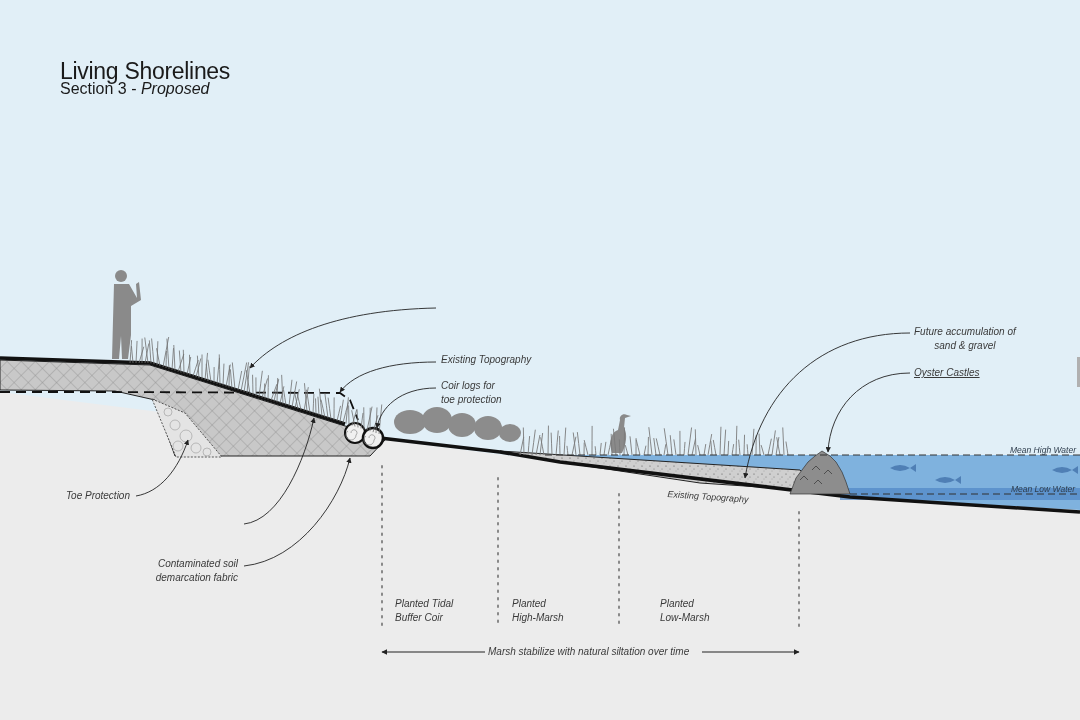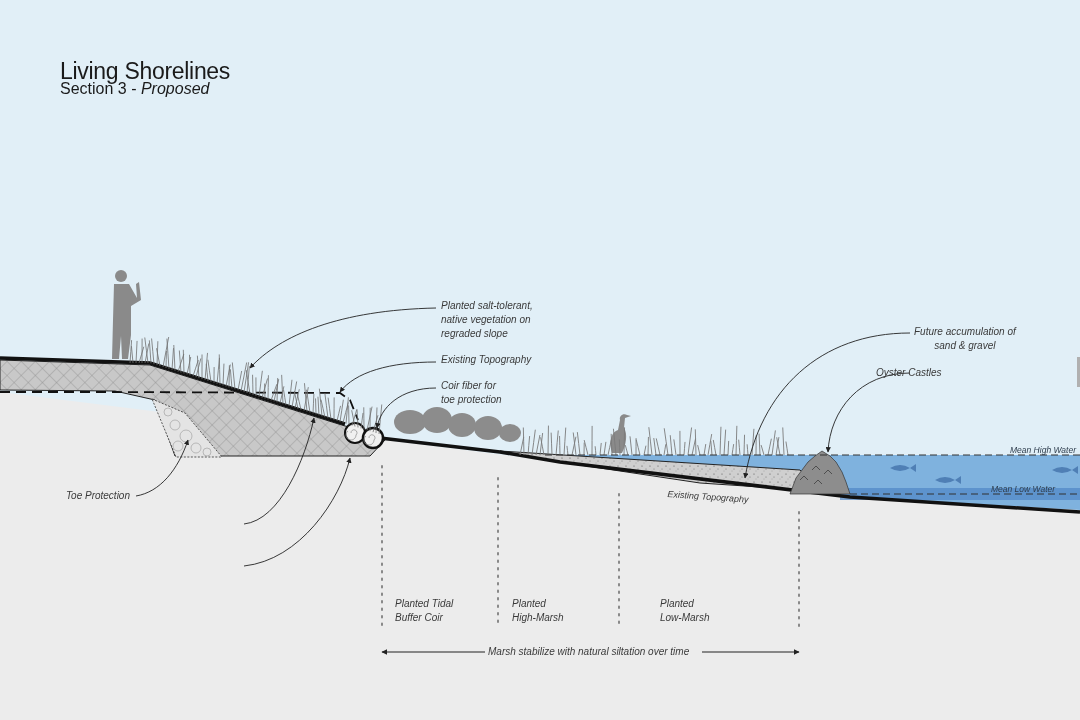--- a/index.html
+++ b/index.html
@@ -278,40 +278,39 @@
 
     <line x1="382" y1="652" x2="485" y2="652" stroke="#222" stroke-width="1" marker-start="url(#arrow)"></line>
     <line x1="702" y1="652" x2="799" y2="652" stroke="#222" stroke-width="1" marker-end="url(#arrow)"></line>
 
     <rect x="1077" y="357" width="3" height="30" fill="#b0b0b0"></rect>
   </svg>
 
   <div class="title">Living Shorelines</div>
   <div class="subtitle"><span>Section 3 - </span><i>Proposed</i></div>
 
-  <div class="lbl" style="left:441px; top:299px;">
-    <div>Planted salt-tolerant,</div>
-    <div>native vegetation on</div>
-    <div>regraded slope</div>
-  </div>
   <div class="lbl" style="left:441px; top:353px;">Existing Topography</div>
   <div class="lbl" style="left:441px; top:379px;">
-    <div>Coir fiber for</div>
+    <div>Coir logs for</div>
     <div>toe protection</div>
   </div>
   <div class="lbl r" style="left:40px; width:90px; top:489px;">Toe Protection</div>
+  <div class="lbl r" style="left:90px; width:148px; top:557px;">
+    <div>Contaminated soil</div>
+    <div>demarcation fabric</div>
+  </div>
   <div class="lbl" style="left:914px; top:325px;text-align:center;">
     <div>Future accumulation of</div>
     <div>sand &amp; gravel</div>
   </div>
-  <div class="lbl" style="left:876px; top:366px;">Oyster Castles</div>
+  <div class="lbl" style="left:914px; top:366px;text-decoration:underline;">Oyster Castles</div>
   <div class="lbl" style="left:668px; top:487px; font-size:9px; transform:rotate(4deg); transform-origin:left top;">Existing Topography</div>
 
   <div class="lbl wl" style="left:990px; top:443px;">Mean High Water</div>
-  <div class="lbl wl" style="left:971px; top:482px;">Mean Low Water</div>
+  <div class="lbl wl" style="left:991px; top:482px;">Mean Low Water</div>
 
   <div class="lbl c" style="left:395px; width:95px; top:597px;">
     <div>Planted Tidal</div>
     <div>Buffer Coir</div>
   </div>
   <div class="lbl c" style="left:512px; width:95px; top:597px;">
     <div>Planted</div>
     <div>High-Marsh</div>
   </div>
   <div class="lbl c" style="left:660px; width:95px; top:597px;">

